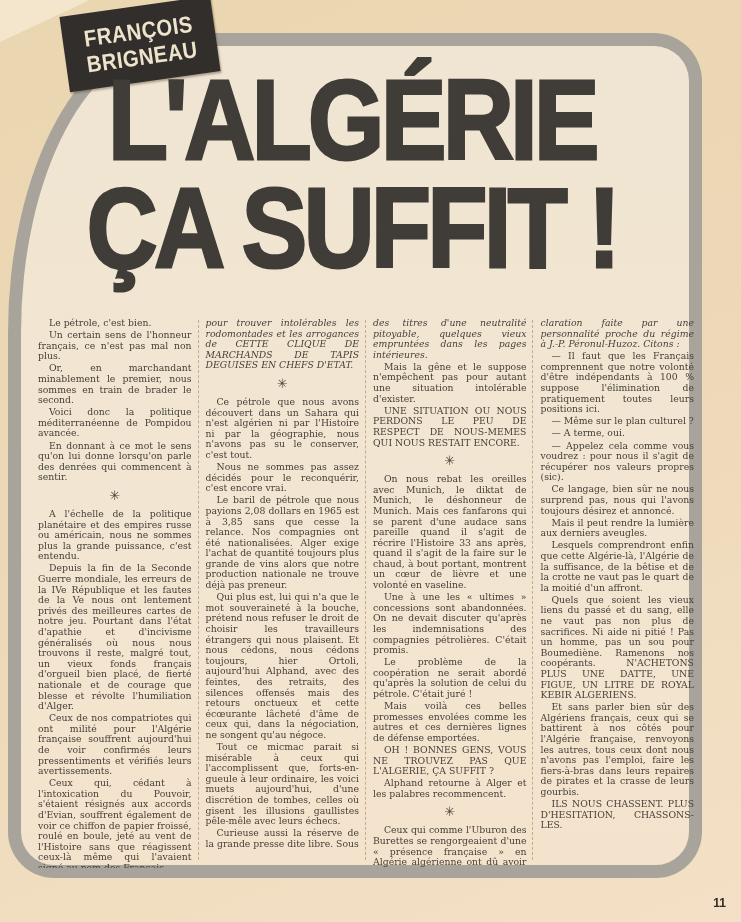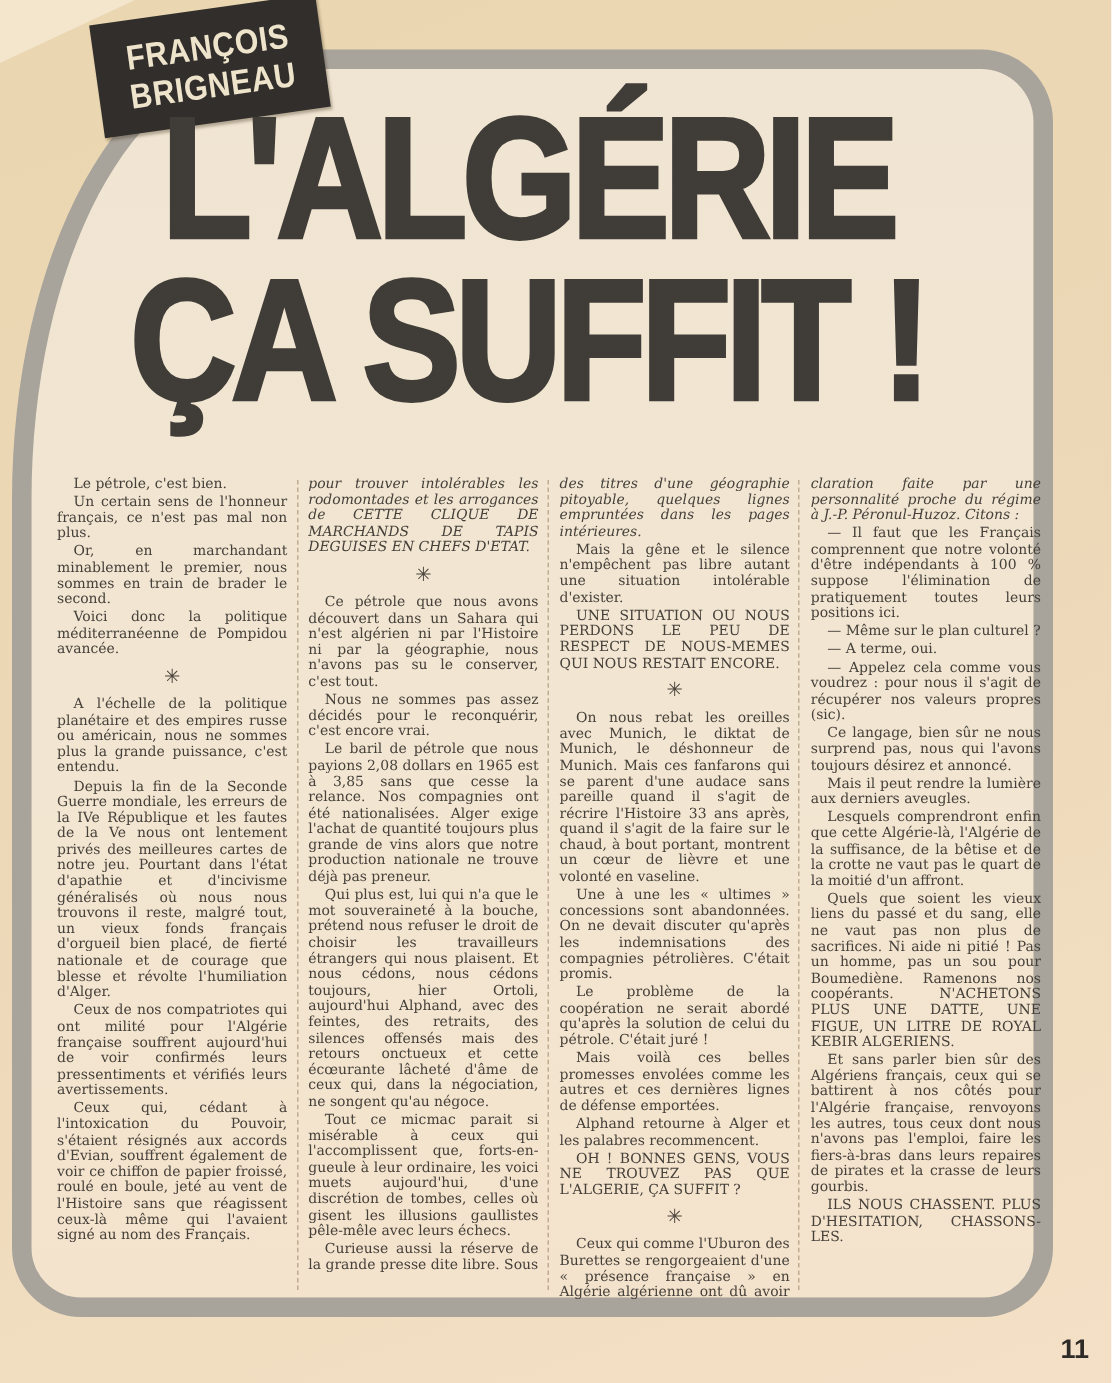--- a/index.html
+++ b/index.html
@@ -83,21 +83,21 @@
   }
   .gutter-rule{
     position:absolute;top:320px;height:540px;width:0;
     border-left:1px dashed rgba(150,125,95,.55);
     z-index:1;
   }
   .gr1{left:198px;} .gr2{left:365px;} .gr3{left:532px;}
   .page-number{
     position:absolute;right:15px;bottom:12px;
     font-family:"Liberation Sans", sans-serif;
-    font-weight:bold;font-size:18px;color:#2f2b26;
+    font-weight:bold;font-size:12px;color:#2f2b26;
   }
 </style>
 </head>
 <body>
 
 <div class="page">
   <div class="corner-tear"></div>
 
   <div class="panel"></div>
 
@@ -114,47 +114,48 @@
   <div class="gutter-rule gr1"></div>
   <div class="gutter-rule gr2"></div>
   <div class="gutter-rule gr3"></div>
 
   <div class="columns">
     <div class="col">
         <p class="p">Le pétrole, c'est bien.</p>
         <p class="p">Un certain sens de l'honneur français, ce n'est pas mal non plus.</p>
         <p class="p">Or, en marchandant minablement le premier, nous sommes en train de brader le second.</p>
         <p class="p">Voici donc la politique méditerranéenne de Pompidou avancée.</p>
+        <p class="p">En donnant à ce mot le sens qu'on lui donne lorsqu'on parle des denrées qui commencent à sentir.</p>
         <p class="star">✳</p>
         <p class="p">A l'échelle de la politique planétaire et des empires russe ou américain, nous ne sommes plus la grande puissance, c'est entendu.</p>
         <p class="p">Depuis la fin de la Seconde Guerre mondiale, les erreurs de la IVe République et les fautes de la Ve nous ont lentement privés des meilleures cartes de notre jeu. Pourtant dans l'état d'apathie et d'incivisme généralisés où nous nous trouvons il reste, malgré tout, un vieux fonds français d'orgueil bien placé, de fierté nationale et de courage que blesse et révolte l'humiliation d'Alger.</p>
         <p class="p">Ceux de nos compatriotes qui ont milité pour l'Algérie française souffrent aujourd'hui de voir confirmés leurs pressentiments et vérifiés leurs avertissements.</p>
         <p class="p">Ceux qui, cédant à l'intoxication du Pouvoir, s'étaient résignés aux accords d'Evian, souffrent également de voir ce chiffon de papier froissé, roulé en boule, jeté au vent de l'Histoire sans que réagissent ceux-là même qui l'avaient signé au nom des Français.</p>
       </div>
     <div class="col">
         <p class="pc">pour trouver intolérables les rodomontades et les arrogances de CETTE CLIQUE DE MARCHANDS DE TAPIS DEGUISES EN CHEFS D'ETAT.</p>
         <p class="star">✳</p>
         <p class="p">Ce pétrole que nous avons découvert dans un Sahara qui n'est algérien ni par l'Histoire ni par la géographie, nous n'avons pas su le conserver, c'est tout.</p>
         <p class="p">Nous ne sommes pas assez décidés pour le reconquérir, c'est encore vrai.</p>
         <p class="p">Le baril de pétrole que nous payions 2,08 dollars en 1965 est à 3,85 sans que cesse la relance. Nos compagnies ont été nationalisées. Alger exige l'achat de quantité toujours plus grande de vins alors que notre production nationale ne trouve déjà pas preneur.</p>
         <p class="p">Qui plus est, lui qui n'a que le mot souveraineté à la bouche, prétend nous refuser le droit de choisir les travailleurs étrangers qui nous plaisent. Et nous cédons, nous cédons toujours, hier Ortoli, aujourd'hui Alphand, avec des feintes, des retraits, des silences offensés mais des retours onctueux et cette écœurante lâcheté d'âme de ceux qui, dans la négociation, ne songent qu'au négoce.</p>
         <p class="p">Tout ce micmac parait si misérable à ceux qui l'accomplissent que, forts-en-gueule à leur ordinaire, les voici muets aujourd'hui, d'une discrétion de tombes, celles où gisent les illusions gaullistes pêle-mêle avec leurs échecs.</p>
         <p class="p">Curieuse aussi la réserve de la grande presse dite libre. Sous</p>
       </div>
     <div class="col">
-        <p class="pc">des titres d'une géographie pitoyable, quelques lignes empruntées dans les pages intérieures.</p>
-        <p class="p">Mais la gêne et le silence n'empêchent pas libre autant une situation intolérable d'exister.</p>
+        <p class="pc">des titres d'une neutralité pitoyable, quelques vieux empruntées dans les pages intérieures.</p>
+        <p class="p">Mais la gêne et le suppose n'empêchent pas pour autant une situation intolérable d'exister.</p>
         <p class="p">UNE SITUATION OU NOUS PERDONS LE PEU DE RESPECT DE NOUS-MEMES QUI NOUS RESTAIT ENCORE.</p>
         <p class="star">✳</p>
         <p class="p">On nous rebat les oreilles avec Munich, le diktat de Munich, le déshonneur de Munich. Mais ces fanfarons qui se parent d'une audace sans pareille quand il s'agit de récrire l'Histoire 33 ans après, quand il s'agit de la faire sur le chaud, à bout portant, montrent un cœur de lièvre et une volonté en vaseline.</p>
         <p class="p">Une à une les « ultimes » concessions sont abandonnées. On ne devait discuter qu'après les indemnisations des compagnies pétrolières. C'était promis.</p>
         <p class="p">Le problème de la coopération ne serait abordé qu'après la solution de celui du pétrole. C'était juré !</p>
         <p class="p">Mais voilà ces belles promesses envolées comme les autres et ces dernières lignes de défense emportées.</p>
+        <p class="p">OH ! BONNES GENS, VOUS NE TROUVEZ PAS QUE L'ALGERIE, ÇA SUFFIT ?</p>
         <p class="p">Alphand retourne à Alger et les palabres recommencent.</p>
-        <p class="p">OH ! BONNES GENS, VOUS NE TROUVEZ PAS QUE L'ALGERIE, ÇA SUFFIT ?</p>
         <p class="star">✳</p>
         <p class="p">Ceux qui comme l'Uburon des Burettes se rengorgeaient d'une « présence française » en Algérie algérienne ont dû avoir bonne mine en lisant dans « Le Monde » du 13 avril cette dé-</p>
       </div>
     <div class="col">
         <p class="pc">claration faite par une personnalité proche du régime à J.-P. Péronul-Huzoz. Citons :</p>
         <p class="i">— Il faut que les Français comprennent que notre volonté d'être indépendants à 100 % suppose l'élimination de pratiquement toutes leurs positions ici.</p>
         <p class="i">— Même sur le plan culturel ?</p>
         <p class="i">— A terme, oui.</p>
         <p class="i">— Appelez cela comme vous voudrez : pour nous il s'agit de récupérer nos valeurs propres (sic).</p>
         <p class="p">Ce langage, bien sûr ne nous surprend pas, nous qui l'avons toujours désirez et annoncé.</p>

